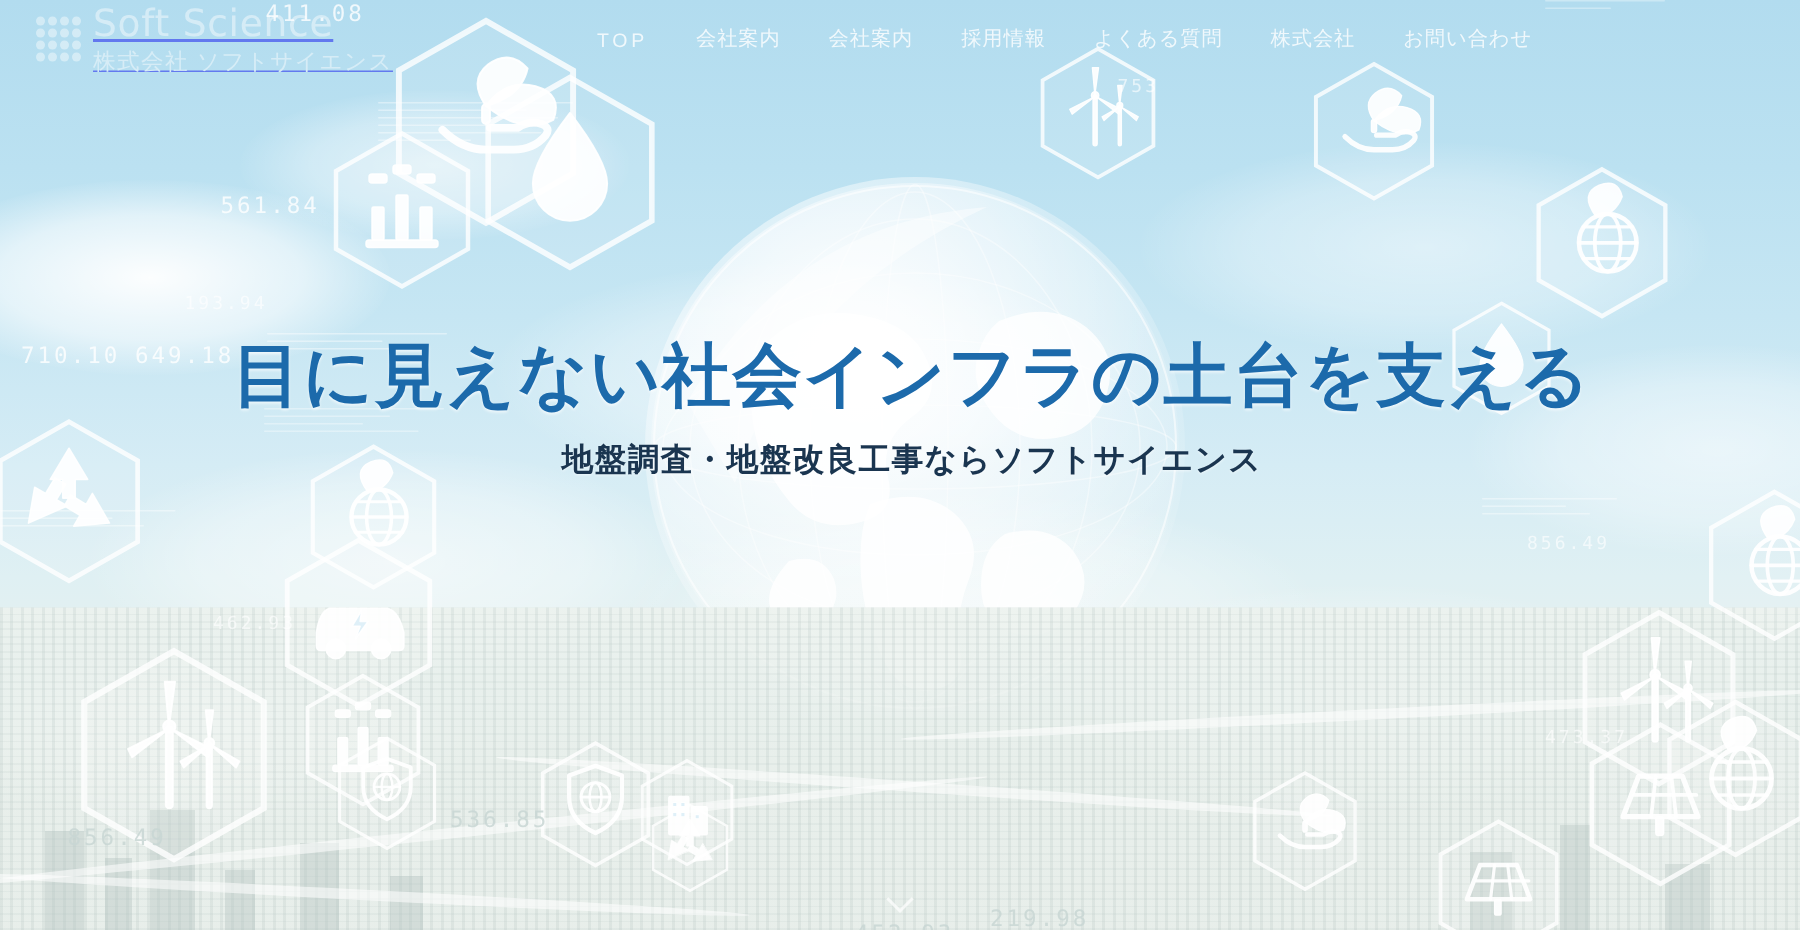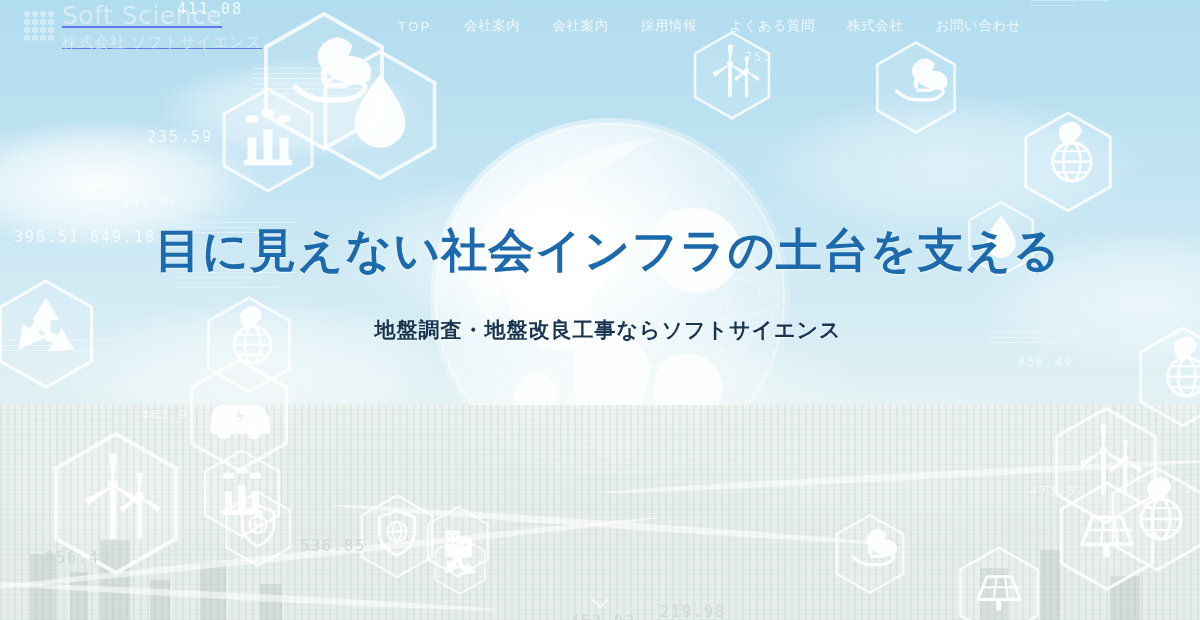--- a/index.html
+++ b/index.html
@@ -146,21 +146,21 @@
   }
   .title{
     font-size:46px;
     font-weight:700;
     color:#1c6aab;
     letter-spacing:1px;
     text-shadow:0 1px 2px rgba(255,255,255,.65);
     line-height:1.25;
   }
   .subtitle{
-    margin-top:36px;
+    margin-top:12px;
     font-size:21px;
     font-weight:700;
     color:#1a3550;
     letter-spacing:1px;
     text-shadow:0 1px 2px rgba(255,255,255,.6);
   }
 
   .scroll{
     position:absolute; left:0; right:0; bottom:28px;
     text-align:center;
@@ -546,23 +546,23 @@
             <line x1="47" y1="36" x2="44" y2="62" stroke-width="2.4"></line>
             <line x1="57" y1="36" x2="60" y2="62" stroke-width="2.4"></line>
             <rect x="47" y="62" width="5" height="12" rx="1.5"></rect>
           </g>
         </svg>
       </div>
     </div>
 
   <div id="num-layer">
       <div class="num" style="left: 177px; top: 0px;">411.08</div>
-      <div class="num" style="left: 147px; top: 128px;">235.59</div>
+      <div class="num" style="left: 147px; top: 128px;">561.84</div>
       <div class="num dim" style="left: 123px; top: 195px;">193.94</div>
-      <div class="num" style="left: 14px; top: 228px;">396.51</div>
+      <div class="num" style="left: 14px; top: 228px;">710.10</div>
       <div class="num" style="left: 90px; top: 228px;">649.18</div>
       <div class="num dim" style="left: 142px; top: 408px;">462.93</div>
       <div class="num dark" style="left: 45px; top: 549px;">856.49</div>
       <div class="num dark" style="left: 300px; top: 537px;">536.85</div>
       <div class="num dark" style="left: 660px; top: 603px;">219.98</div>
       <div class="num dark" style="left: 570px; top: 613px;">452.93</div>
       <div class="num dim" style="left: 1018px; top: 355px;">856.49</div>
       <div class="num dim" style="left: 1030px; top: 484px;">473.37</div>
       <div class="num dim" style="left: 727px; top: 50px; margin-left: 18px;">753</div>
     </div>

